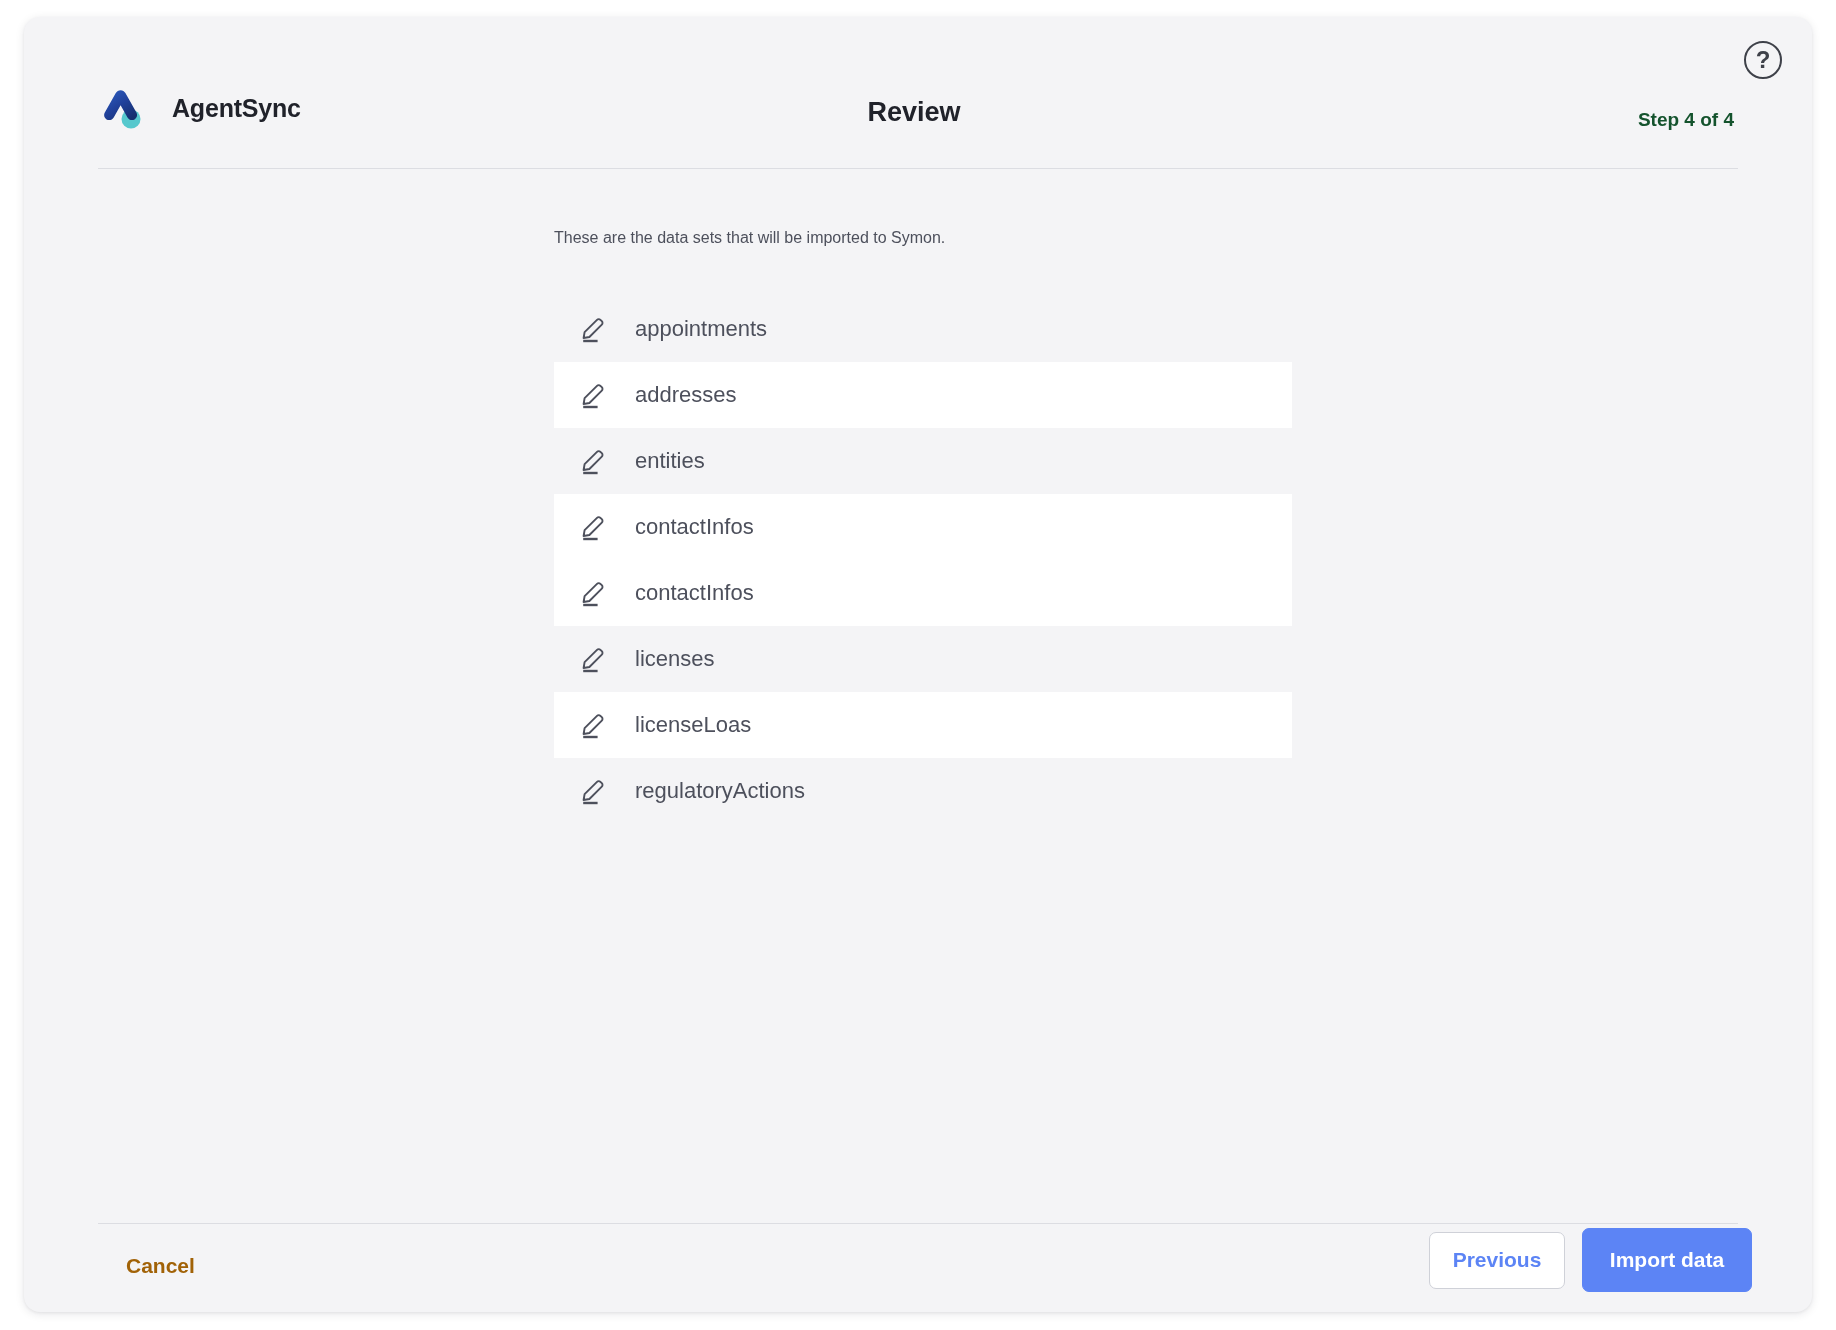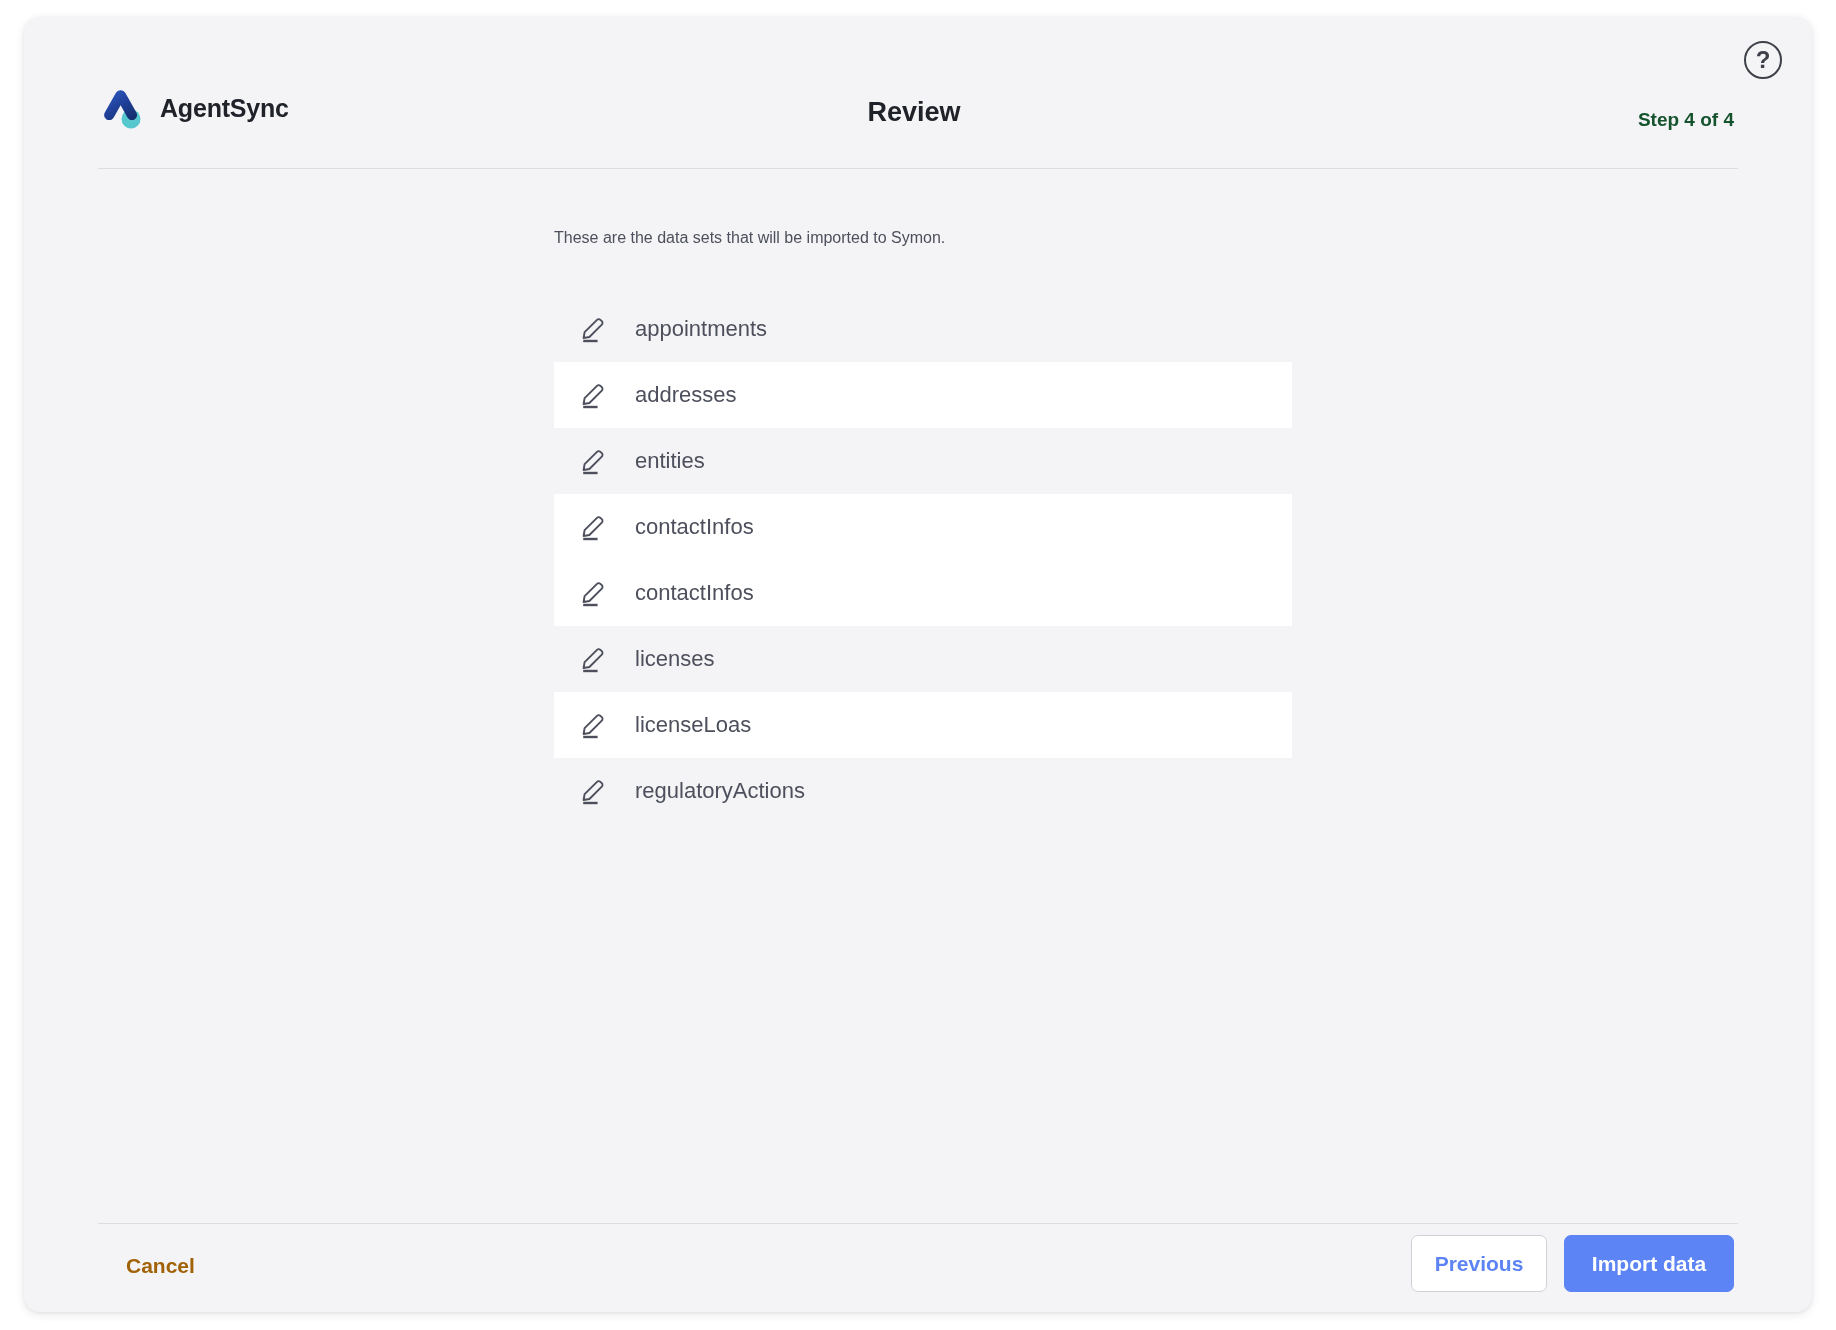--- a/index.html
+++ b/index.html
@@ -61,21 +61,21 @@
     top: 0;
     width: 100%;
     height: 153px;
   }
   #brand {
     position: absolute;
     left: 74px;
     top: 68px;
     display: flex;
     align-items: center;
-    gap: 16px;
+    gap: 28px;
   }
   #brand-logo { width: 46px; height: 46px; display:block; }
   #brand-name {
     font-size: 25px;
     font-weight: bold;
     color: #20222a;
     letter-spacing: -0.2px;
   }
   #page-title {
     position: absolute;
@@ -151,42 +151,42 @@
     font-weight: bold;
     color: #a16207;
     background: transparent;
     border: none;
     padding: 6px 4px;
     cursor: pointer;
     font-family: "Liberation Sans", sans-serif;
   }
   #footer-actions {
     position: absolute;
-    right: 78px;
+    right: 60px;
     bottom: 20px;
     display: flex;
     align-items: center;
     gap: 17px;
   }
   #previous-button {
     min-width: 136px;
     height: 57px;
     background: #ffffff;
     border: 1px solid #cfd1d8;
     border-radius: 7px;
     color: #5c84f5;
     font-size: 21px;
     font-weight: bold;
     cursor: pointer;
     padding: 0 20px;
     font-family: "Liberation Sans", sans-serif;
   }
   #import-button {
     min-width: 170px;
-    height: 57px;
+    height: 64px;
     background: #5c84f5;
     border: 1px solid #5c84f5;
     border-radius: 7px;
     color: #ffffff;
     font-size: 21px;
     font-weight: bold;
     cursor: pointer;
     padding: 0 6px;
     font-family: "Liberation Sans", sans-serif;
   }

